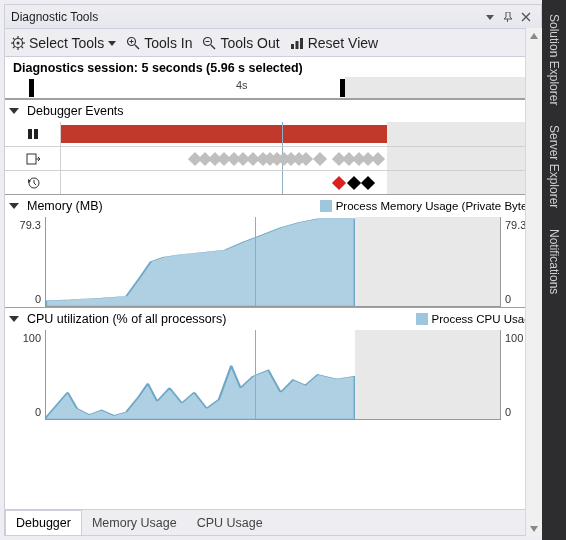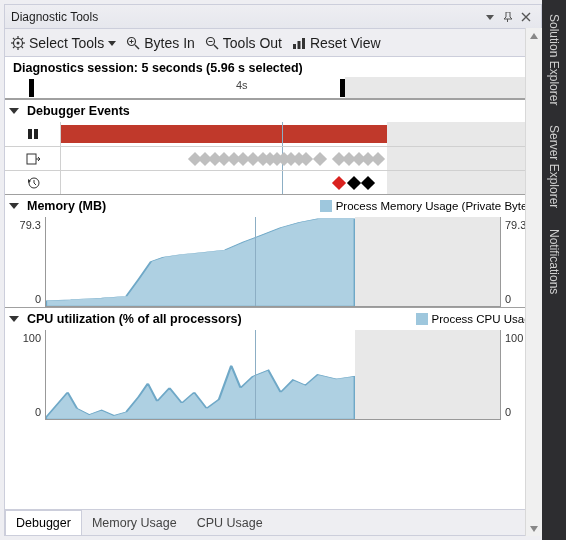--- a/index.html
+++ b/index.html
@@ -17,21 +17,21 @@
 
 .session-bar { padding: 4px 8px 2px; font-size: 12.5px; font-weight: 600; background: #fff; }
 .ruler { height: 22px; background: #fff; position: relative; border-bottom: 1px solid #a0a0a0; }
 .ruler .tick-major { position: absolute; top: 2px; width: 5px; height: 18px; background: #000; }
 .ruler .tick-label { position: absolute; top: 2px; font-size: 11px; color: #444; }
 .ruler .sel-end { position:absolute; top:2px; width:5px; height:18px; background:#000; }
 
 .section { border-top: 1px solid #a0a0a0; }
 .section-head { display: flex; align-items: center; height: 22px; padding: 0 4px; gap: 8px; font-size: 12.5px; background: #fff; }
 .section-head .tri { width: 0; height: 0; border-left: 5px solid transparent; border-right: 5px solid transparent; border-top: 6px solid #333; }
-.section-head .title { font-weight: 700; }
+.section-head .title { font-weight: 400; }
 .section-head .legend { margin-left: auto; display: flex; align-items: center; gap: 4px; font-size: 11.5px; font-weight: 400; }
 .legend-swatch { width: 12px; height: 12px; background: #9ec7dd; }
 
 .events-body { position: relative; }
 .ev-row { height: 24px; border-top: 1px solid #d0d0d0; display: flex; align-items: center; }
 .ev-row:first-child { border-top: none; }
 .ev-icon-cell { width: 56px; display:flex; align-items:center; justify-content:center; border-right:1px solid #d0d0d0; height:100%; }
 .ev-track { flex:1; position:relative; height:100%; }
 .break-bar { position:absolute; top:3px; height:18px; background:#c0392b; }
 .diamond { position:absolute; top:50%; width:10px; height:10px; transform: translate(-50%,-50%) rotate(45deg); background:#bfbfbf; }
@@ -108,21 +108,21 @@
           <path d="M0 2 L8 2 L4 7 Z" fill="#333"></path>
         </svg>
     </div>
     <div class="tb-btn">
       <svg width="14" height="14">
           <circle cx="5.5" cy="5.5" r="4" fill="none" stroke="#333" stroke-width="1.2"></circle>
           <line x1="9" y1="9" x2="13" y2="13" stroke="#333" stroke-width="1.4"></line>
           <line x1="3.5" y1="5.5" x2="7.5" y2="5.5" stroke="#333"></line>
           <line x1="5.5" y1="3.5" x2="5.5" y2="7.5" stroke="#333"></line>
         </svg>
-      <span>Bytes In</span>
+      <span>Tools In</span>
     </div>
     <div class="tb-btn">
       <svg width="14" height="14">
           <circle cx="5.5" cy="5.5" r="4" fill="none" stroke="#333" stroke-width="1.2"></circle>
           <line x1="9" y1="9" x2="13" y2="13" stroke="#333" stroke-width="1.4"></line>
           <line x1="3.5" y1="5.5" x2="7.5" y2="5.5" stroke="#333"></line>
         </svg>
       <span>Tools Out</span>
     </div>
     <div class="tb-btn">

